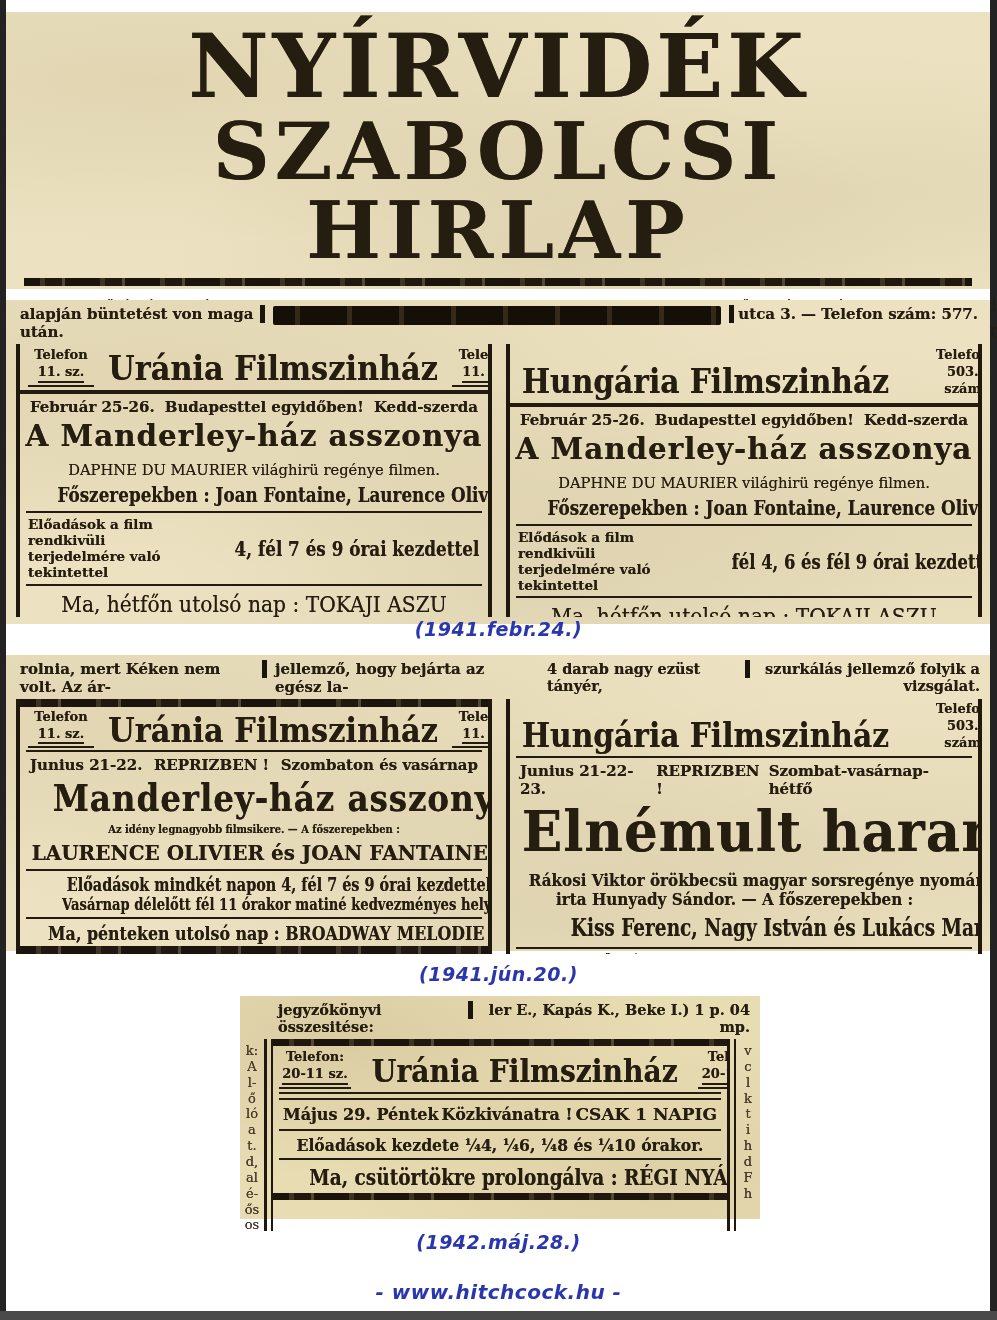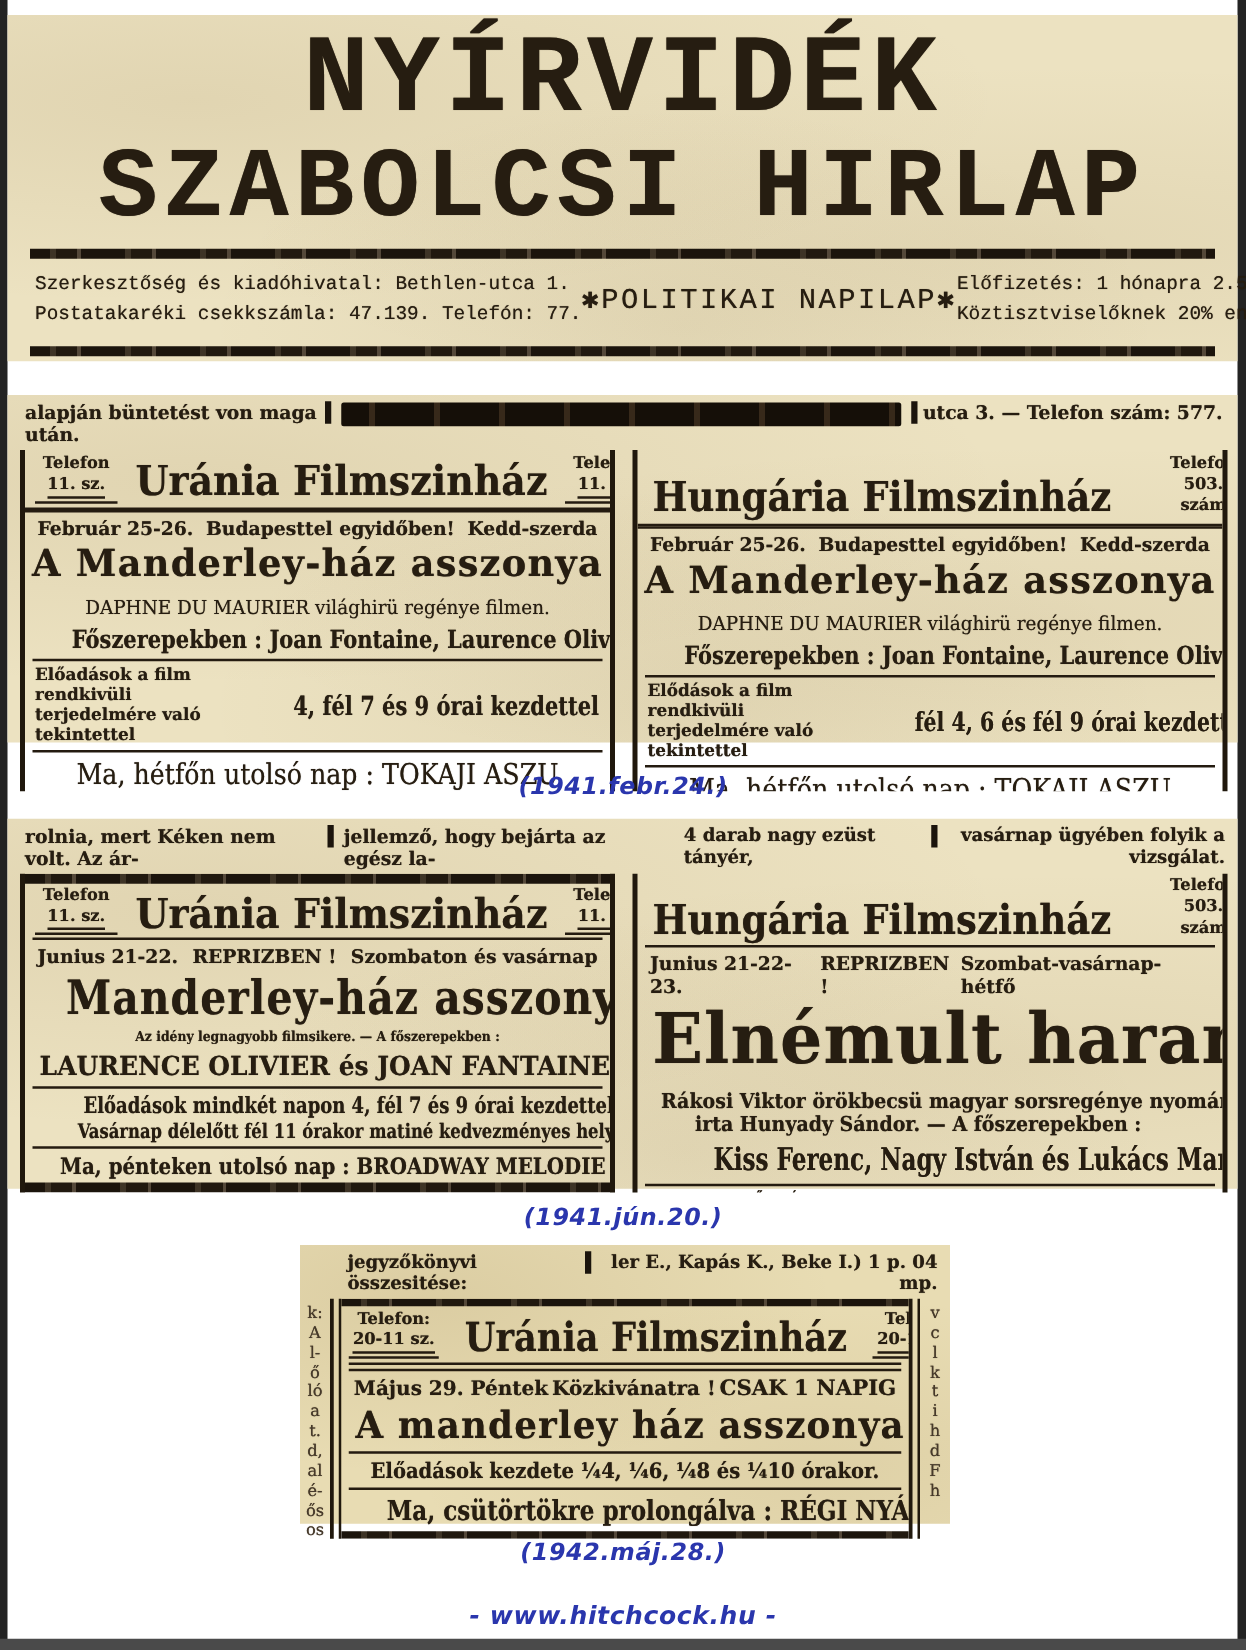--- a/index.html
+++ b/index.html
@@ -25,21 +25,21 @@
       #e8dcb3;}
 
   .bar{height:8px;background:repeating-linear-gradient(90deg,#1b140c 0 16px,#3e3426 16px 21px,#21190f 21px 38px,#544839 38px 41px,#1b140c 41px 60px);}
   .rule1{border-top:2px solid #241b10;}
   .rule2{height:4px;border-top:2px solid #241b10;border-bottom:2px solid #241b10;}
   .tick{display:inline-block;width:5px;height:18px;background:#1b140c;flex:0 0 auto;}
 
   .fit{display:block;white-space:nowrap;transform:scaleX(var(--sx,1));transform-origin:50% 50%;}
 
   
-  .mast{left:6px;top:12px;width:984px;height:277px;text-align:center;font-family:Liberation Mono, monospace;}
+  .mast{left:6px;top:12px;width:984px;height:277px;text-align:center;}
   .mast-t1{font-size:88px;font-weight:700;letter-spacing:4px;line-height:1.0;margin-top:10px;}
   .mast-t2{font-size:79px;font-weight:700;letter-spacing:5px;line-height:1.0;margin-top:2px;}
   .mast .bar{margin:8px 18px 0;}
   .mast-info{display:flex;justify-content:space-between;align-items:center;padding:8px 22px 6px;}
   .mi-side{font-size:15.5px;line-height:1.55;text-align:left;white-space:nowrap;}
   .mi-center{font-size:23px;letter-spacing:2px;white-space:nowrap;font-weight:400;}
 
   
   .scrap{display:flex;align-items:flex-start;font-size:15px;font-weight:600;padding:5px 10px 0 14px;}
   .scrap .smudge{height:19px;background:repeating-linear-gradient(90deg,#150f08 0 22px,#37291a 22px 27px,#150f08 27px 52px);margin:1px 8px 0;border-radius:2px;}
@@ -56,21 +56,21 @@
   .title-bar{height:7px;background:#20180d;margin:3px 16px 0;}
   .credit{text-align:center;font-size:15.5px;padding-top:6px;}
   .cast{text-align:center;font-weight:700;padding-top:4px;}
   .times-row{display:flex;align-items:center;margin:4px 6px 0;border-top:2px solid #241b10;border-bottom:2px solid #241b10;padding:3px 2px;}
   .note{width:176px;flex:0 0 auto;font-size:13.5px;font-weight:700;line-height:1.2;}
   .times{flex:1;text-align:center;font-weight:700;font-size:21px;}
   .ad-footer{text-align:center;padding:5px 0 3px;}
   .ad .bar.bottom{margin-top:auto;}
 
   
-  .sec-feb{left:6px;top:316px;width:984px;height:278px;}
+  .sec-feb{left:6px;top:300px;width:984px;height:324px;}
   .sec-feb .ad{height:273px;}
   .sec-jun{left:6px;top:655px;width:984px;height:296px;}
   .sec-jun .ad{height:255px;}
   .sec-maj{left:240px;top:996px;width:520px;height:223px;}
 
   .sec-feb .scrap .sl{width:240px;}
   .sec-feb .scrap .smudge{width:448px;}
   .sec-feb .scrap .sr{flex:1;text-align:right;padding-right:2px;}
 
   .sec-jun .scrap span{display:inline-block;}
@@ -224,21 +224,21 @@
 
   <div class="caption" style="top:618px">(1941.febr.24.)</div>
 
   <section class="scan sec-jun">
     <div class="scrap">
       <span class="a1">rolnia, mert Kéken nem volt. Az ár-</span>
       <span class="tick"></span>
       <span class="a2">jellemző, hogy bejárta az egész la-</span>
       <span class="b1">4 darab nagy ezüst tányér,</span>
       <span class="tick"></span>
-      <span class="b2">vasárnap ügyében folyik a vizsgálat.</span>
+      <span class="b2">szurkálás jellemző folyik a vizsgálat.</span>
     </div>
     <div class="ads-row">
       <article class="ad">
         <div class="bar"></div>
         <div class="ad-head" style="padding:2px 8px">
           <div class="tel">
             <span>Telefon</span><br>
             <span class="u">11. sz.</span>
           </div>
           <div class="ad-name">
@@ -354,23 +354,20 @@
             <span>Telefon</span><br>
             <span class="u">20-11 sz.</span>
           </div>
         </div>
         <div class="rule2" style="margin:0 6px"></div>
         <div class="row3">
           <span>Május 29. Péntek</span>
           <span>Közkivánatra !</span>
           <span style="font-size:17px">CSAK 1 NAPIG</span>
         </div>
-        <div class="ad-title" style="font-size:30px">
-            <span class="fit" style="--sx:.95">A manderley ház asszonya</span>
-          </div>
         <div class="rule1" style="margin-top:4px"></div>
         <div style="text-align:center;font-size:17px;font-weight:700;padding:4px 0 3px">
             <span class="fit" style="--sx:.92">Előadások kezdete ¼4, ¼6, ¼8 és ¼10 órakor.</span>
           </div>
         <div class="rule1"></div>
         <div class="ad-footer" style="font-size:22px;font-weight:700;padding:4px 0 3px">
             <span class="fit" style="--sx:.84">Ma, csütörtökre prolongálva : RÉGI NYÁR</span>
           </div>
         <div class="bar bottom" style="height:7px"></div>
       </article>

